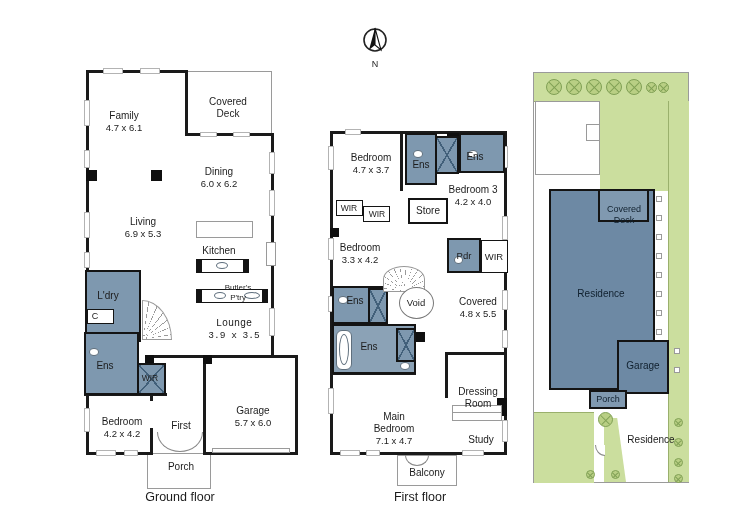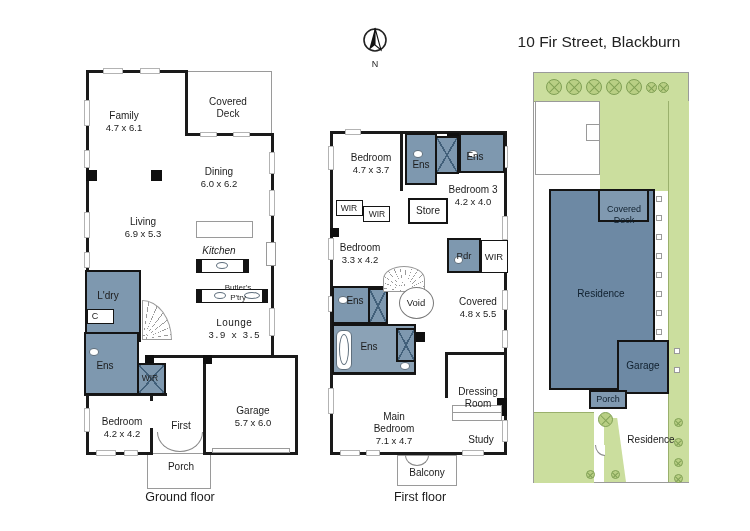--- a/index.html
+++ b/index.html
@@ -46,21 +46,20 @@
 
   <div style="position:absolute;left:360px;top:26px;width:30px;height:42px;z-index:30;">
     <svg width="30" height="32" viewBox="0 0 30 32">
       <circle cx="15" cy="14" r="11" fill="none" stroke="#222" stroke-width="1.6"></circle>
       <polygon points="15,2 9,24 15,19" fill="#111"></polygon>
       <polygon points="15,2 21,24 15,19" fill="#fff" stroke="#111" stroke-width="1.1"></polygon>
     </svg>
     <div class="rlabel f9" style="left:15px;top:38px;">N</div>
   </div>
 
-  <div class="title" style="left:599px;top:42px;">10 Fir Street, Blackburn</div>
 
   <div>
 
     <div class="thin nofill" style="left:186px;top:71px;width:86px;height:64px;"></div>
 
     <div class="thin nofill" style="left:147px;top:453px;width:64px;height:36px;"></div>
 
     <div class="w" style="left:86px;top:70px;width:102px;height:3px;"></div>
     <div class="w" style="left:86px;top:70px;width:3px;height:385px;"></div>
     <div class="w" style="left:185px;top:70px;width:3px;height:66px;"></div>
@@ -120,21 +119,21 @@
       <span>Family</span>
       <span class="dims">4.7 x 6.1</span></div>
     <div class="rlabel wrap" style="left:228px;top:97px;width:56px;">
       <span>Covered Deck</span></div>
     <div class="rlabel" style="left:219px;top:178px;">
       <span>Dining</span>
       <span class="dims">6.0 x 6.2</span></div>
     <div class="rlabel" style="left:143px;top:228px;">
       <span>Living</span>
       <span class="dims">6.9 x 5.3</span></div>
-    <div class="rlabel" style="left:219px;top:251px;font-style:italic;">
+    <div class="rlabel" style="left:219px;top:251px;">
       <span>Kitchen</span></div>
     <div class="rlabel wrap f8" style="left:238px;top:282px;width:40px;">
       <span>Butler's P'try</span></div>
     <div class="rlabel" style="left:108px;top:296px;">
       <span>L'dry</span></div>
     <div class="rlabel f9" style="left:95px;top:316px;">
       <span>C</span></div>
     <div class="rlabel" style="left:105px;top:366px;">
       <span>Ens</span></div>
     <div class="rlabel f85" style="left:150px;top:378px;">

